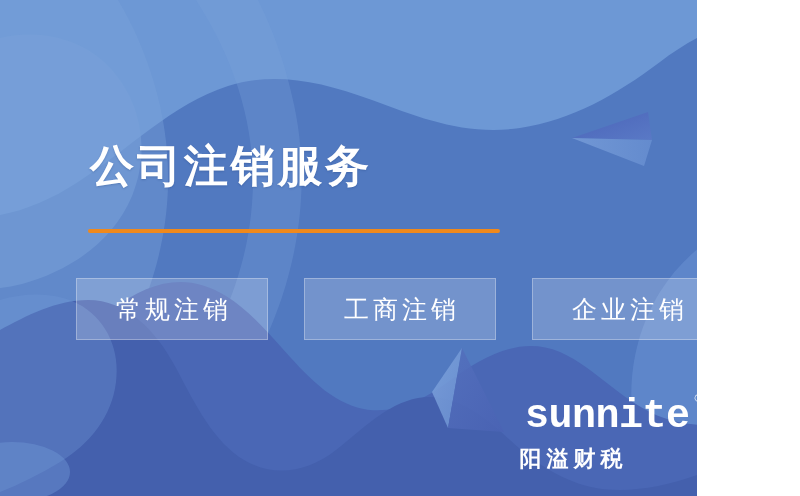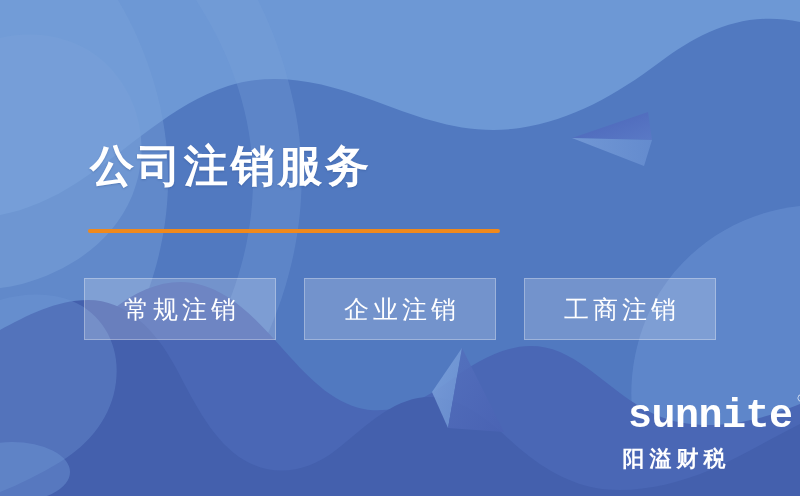--- a/index.html
+++ b/index.html
@@ -7,24 +7,25 @@
     margin: 0;
     padding: 0;
     background: #ffffff;
   }
   body {
     font-family: "Liberation Sans", "DejaVu Sans", sans-serif;
   }
 
   #banner {
     position: relative;
-    width: 800px;
+    width: 672px;
     height: 496px;
     overflow: hidden;
     background: #5179c0;
+    padding-left: 25px;
   }
 
   #bg-svg {
     position: absolute;
     inset: 0;
     width: 800px;
     height: 496px;
     display: block;
   }
 
@@ -62,24 +63,24 @@
     position: absolute;
     left: -2px;
     top: 0px;
     width: 70px;
     height: 4px;
     background: linear-gradient(to right, rgba(240,137,28,0) 0%, #f0891c 95%);
   }
 
   .btn-row {
     position: absolute;
-    left: 84px;
+    left: 76px;
     top: 278px;
     display: flex;
-    gap: 28px;
+    gap: 36px;
   }
 
   .pill {
     width: 192px;
     height: 62px;
     display: flex;
     align-items: center;
     justify-content: center;
     background: rgba(255,255,255,0.20);
     border: 1px solid rgba(255,255,255,0.30);
@@ -228,22 +229,22 @@
   </svg>
 
   <div class="content">
 
     <div class="title">公司注销服务</div>
 
     <div class="divider"></div>
 
     <div class="btn-row">
       <div class="pill">常规注销</div>
+      <div class="pill">工商注销</div>
       <div class="pill">企业注销</div>
-      <div class="pill">工商注销</div>
     </div>
 
     <div class="logo">
       <div class="logo-mark">
         <span class="logo-word">sunnite</span>
         <span class="logo-reg">®</span>
       </div>
       <div class="logo-cn">阳溢财税</div>
     </div>
 

